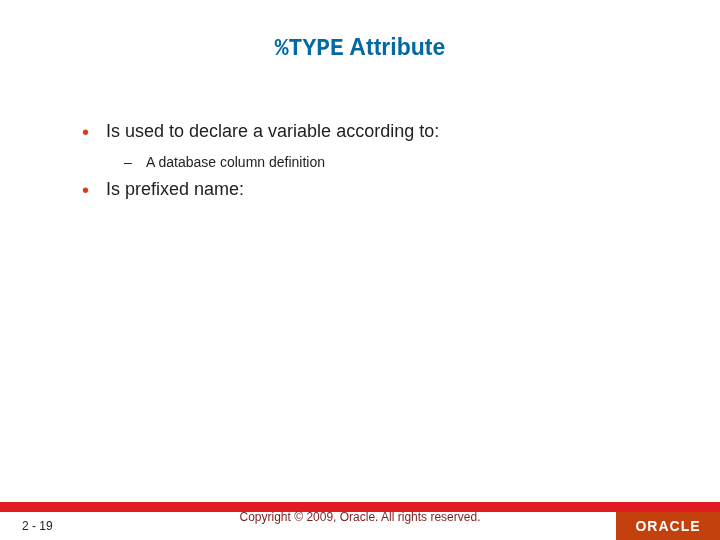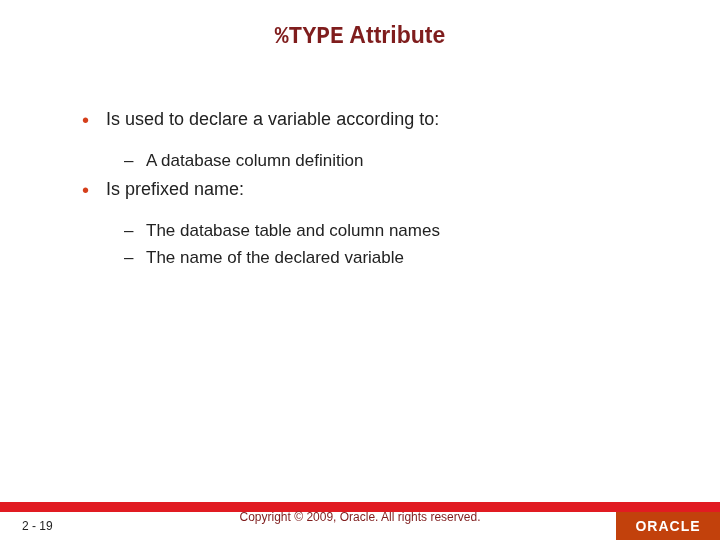--- a/index.html
+++ b/index.html
@@ -8,22 +8,22 @@
     height: 540px;
     font-family: Arial, Helvetica, sans-serif;
     background: #ffffff;
     position: relative;
     overflow: hidden;
   }
   .title {
     text-align: center;
     font-size: 23px;
     font-weight: bold;
-    color: #7f1d1d;
-    padding-top: 22px;
+    color: #0369a1;
+    padding-top: 34px;
   }
   .title .mono {
     font-family: "Courier New", Courier, monospace;
     font-weight: bold;
   }
   .content {
     padding: 56px 60px 0 78px;
     font-size: 18px;
     color: #222;
     line-height: 1.55;
@@ -40,23 +40,23 @@
     content: "•";
     position: absolute;
     left: 4px;
     top: 0;
     color: #d53f1b;
     font-size: 20px;
     line-height: 1.4;
   }
   ul.lvl2 {
     list-style: none;
-    margin-top: 14px;
+    margin-top: 6px;
     margin-left: 14px;
-    font-size: 17px;
+    font-size: 14px;
   }
   ul.lvl2 > li {
     position: relative;
     padding-left: 26px;
     margin-bottom: 1px;
   }
   ul.lvl2 > li::before {
     content: "–";
     position: absolute;
     left: 4px;
@@ -122,24 +122,20 @@
 <div class="content">
   <ul class="lvl1">
     <li>
       <span>Is used to declare a variable according to:</span>
       <ul class="lvl2">
         <li><span>A database column definition</span></li>
       </ul>
     </li>
     <li>
       <span>Is prefixed name:</span>
-      <ul class="lvl2">
-        <li><span>The database table and column names</span></li>
-        <li><span>The name of the declared variable</span></li>
-      </ul>
     </li>
   </ul>
 </div>
 
 <div class="footer-bar"></div>
 <div class="footer-row">
   <div class="page-num">2 - 19</div>
   <div class="copyright">Copyright © 2009, Oracle. All rights reserved.</div>
   <div class="logo">
       <span>ORACLE</span>

